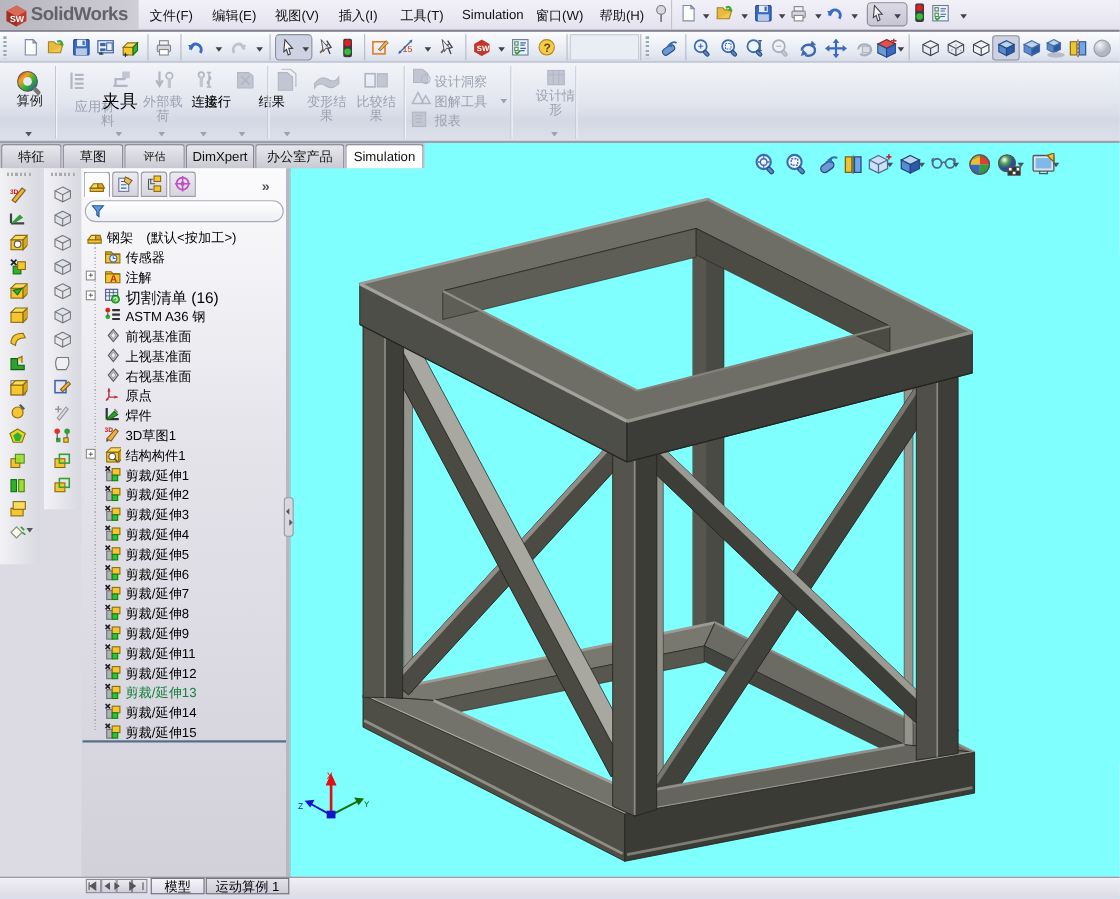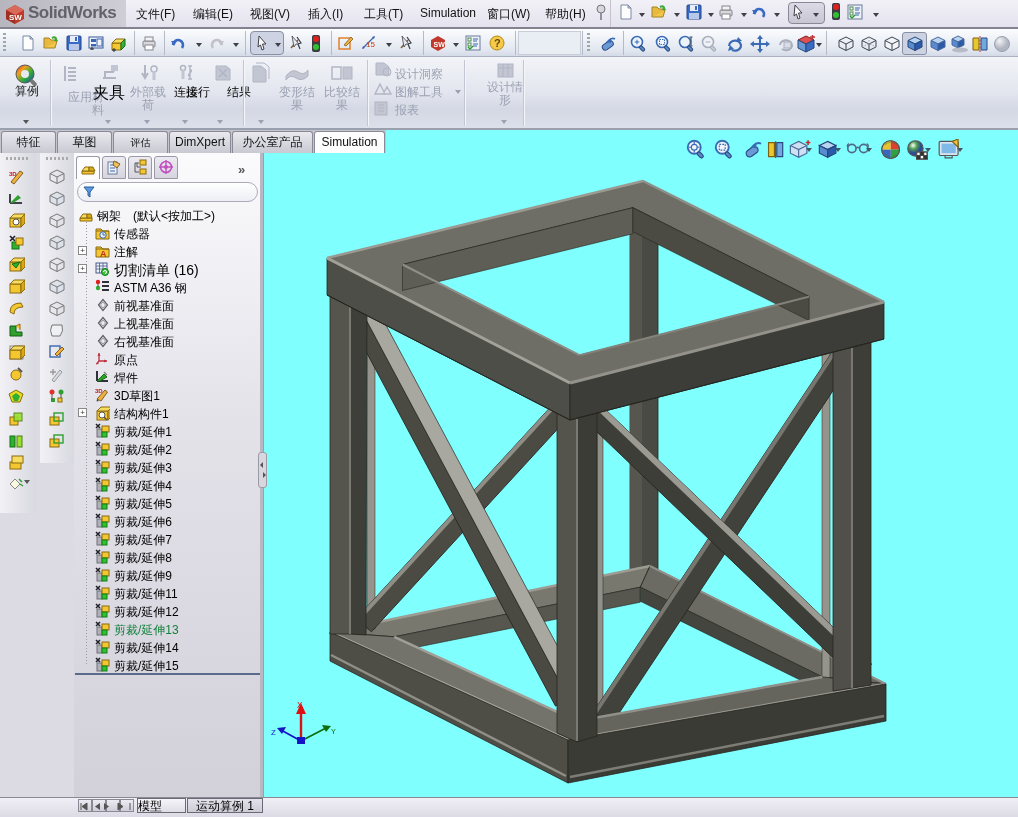--- a/index.html
+++ b/index.html
@@ -336,21 +336,21 @@
 <div class="abs" style="left:212px;top:63px"><svg width="22" height="20" viewBox="0 0 22 20" style="">
       <path d="M4 3 h10 l4 3 v11 h-14 z" fill="#c2c5d2" stroke="#b2b6c4"></path>
       <path d="M7 6 l8 8 M15 6 l-8 8" stroke="#b2b6c4" stroke-width="1.6"></path>
     </svg></div>
 <div class="abs" style="left:186px;top:86px;width:70px;text-align:left;font-size:12px;color:40;line-height:13px">运行</div>
 <div class="tri-d" style="left:217px;top:120px;border-top-color:#9ba1b2"></div>
 <div class="abs" style="left:250px;top:62px"><svg width="20" height="22" viewBox="0 0 20 22" style="">
       <path d="M3 4 h8 l5 4 v12 h-13 z" fill="#c2c5d2" stroke="#b2b6c4"></path>
       <path d="M6 1 h8 l5 4 v12" fill="none" stroke="#b2b6c4"></path>
     </svg></div>
-<div class="abs" style="left:227px;top:86px;width:70px;font-size:12px;color:40;line-height:13px">结果</div>
+<div class="abs" style="left:212px;top:86px;width:70px;text-align:center;font-size:12px;color:40;line-height:13px">结果</div>
 <div class="tri-d" style="left:258px;top:120px;border-top-color:#9ba1b2"></div>
 <div class="abs" style="left:284px;top:66px"><svg width="26" height="16" viewBox="0 0 26 16" style="">
       <path d="M2 10 q6 -8 12 -4 q6 4 10 -2 l0 6 q-6 6 -12 2 q-6 -4 -10 2 z" fill="#c2c5d2" stroke="#b2b6c4"></path>
     </svg></div>
 <div class="abs" style="left:262px;top:86px;width:70px;text-align:center;font-size:12px;color:#9ba1b2;line-height:13px">变形结<br>果</div>
 <div class="abs" style="left:330px;top:64px"><svg width="24" height="18" viewBox="0 0 24 18" style="">
       <rect x="2" y="3" width="9" height="12" fill="none" stroke="#b2b6c4" stroke-width="1.5"></rect>
       <rect x="13" y="3" width="9" height="12" fill="#c2c5d2" stroke="#b2b6c4"></rect>
     </svg></div>
 <div class="abs" style="left:307px;top:86px;width:70px;text-align:center;font-size:12px;color:#9ba1b2;line-height:13px">比较结<br>果</div>
@@ -900,13 +900,13 @@
 <div class="abs" style="left:106px;top:799px;width:14px;height:13px;background:linear-gradient(#ecebf2,#cfced8);border:1px solid #8a8a96"></div>
 <div class="abs" style="left:120px;top:799px;width:14px;height:13px;background:linear-gradient(#ecebf2,#cfced8);border:1px solid #8a8a96"></div>
 <div class="abs" style="left:78px;top:799px"><svg width="56" height="13" viewBox="0 0 56 13" style="">
       <g fill="#555">
         <path d="M3 3 v7 M4 6.5 L9 3 v7 z" stroke="#555"></path>
         <path d="M17 6.5 L22 3 v7 z"></path>
         <path d="M31 6.5 L26 3 v7 z"></path>
         <path d="M45 6.5 L40 3 v7 z M52 3 v7" stroke="#555"></path>
       </g>
     </svg></div>
-<div class="abs" style="left:137px;top:798px;width:49px;height:15px;background:linear-gradient(#f6f5fa,#dedde6);border:1px solid #6a6a76;font-size:12px;text-align:left;line-height:14px">模型</div>
+<div class="abs" style="left:137px;top:798px;width:49px;height:15px;background:linear-gradient(#f6f5fa,#dedde6);border:1px solid #6a6a76;font-size:12px;text-align:center;line-height:14px">模型</div>
 <div class="abs" style="left:187px;top:798px;width:76px;height:15px;background:linear-gradient(#e4e3ec,#cccbd6);border:1px solid #6a6a76;font-size:12px;text-align:center;line-height:14px">运动算例 1</div>
 </body></html>

